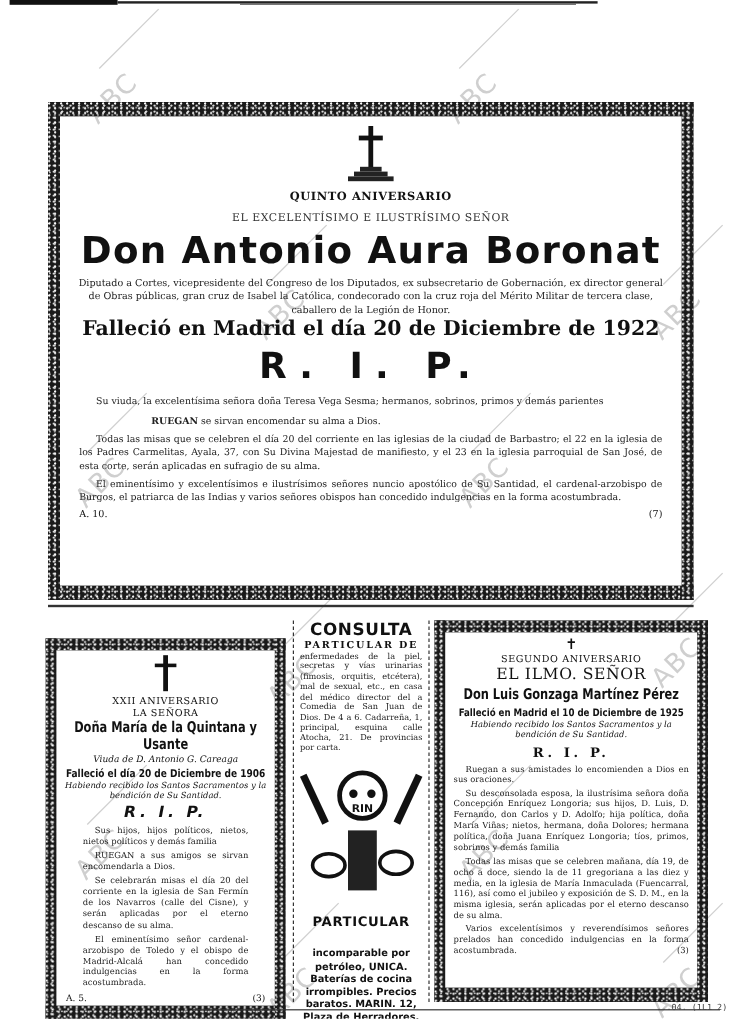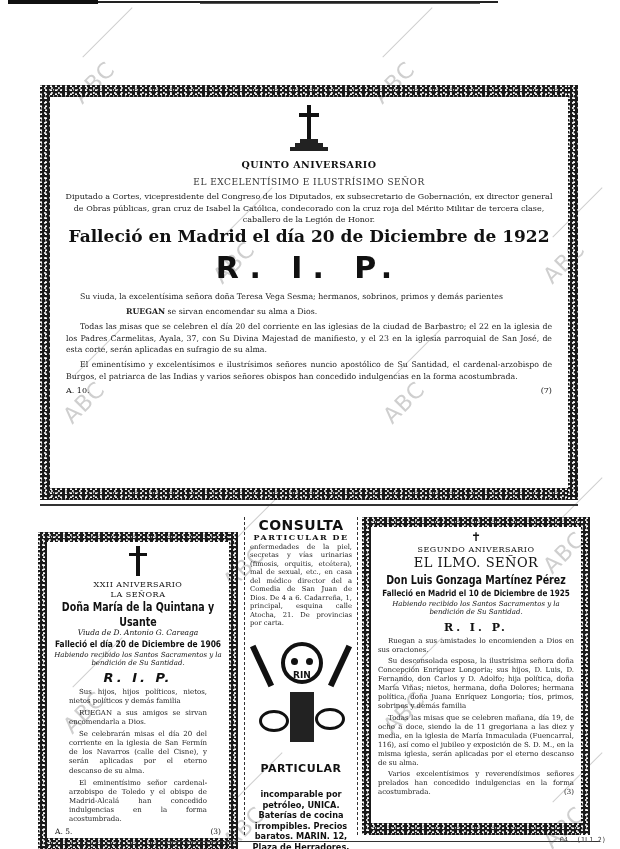--- a/index.html
+++ b/index.html
@@ -143,20 +143,21 @@
   <div class="inner">
     <div class="cross">
       <div class="v"></div>
         <div class="h"></div>
         <div class="b1"></div>
         <div class="b2"></div>
         <div class="b3"></div>
     </div>
     <div class="kicker1">QUINTO ANIVERSARIO</div>
     <div class="kicker2">EL EXCELENTÍSIMO E ILUSTRÍSIMO SEÑOR</div>
+    <div class="big-name">Don Antonio Aura Boronat</div>
     <div class="titles">Diputado a Cortes, vicepresidente del Congreso de los Diputados, ex subsecretario de Gobernación, ex director general de Obras públicas, gran cruz de Isabel la Católica, condecorado con la cruz roja del Mérito Militar de tercera clase, caballero de la Legión de Honor.</div>
     <div class="died">Falleció en Madrid el día 20 de Diciembre de 1922</div>
     <div class="rip-big">R. I. P.</div>
     <div class="body-text">
       <p>Su viuda, la excelentísima señora doña Teresa Vega Sesma; hermanos, sobrinos, primos y demás parientes</p>
       <p class="ruegan"><b>RUEGAN</b><span> se sirvan encomendar su alma a Dios.</span></p>
       <p>Todas las misas que se celebren el día 20 del corriente en las iglesias de la ciudad de Barbastro; el 22 en la iglesia de los Padres Carmelitas, Ayala, 37, con Su Divina Majestad de manifiesto, y el 23 en la iglesia parroquial de San José, de esta corte, serán aplicadas en sufragio de su alma.</p>
       <p>El eminentísimo y excelentísimos e ilustrísimos señores nuncio apostólico de Su Santidad, el cardenal-arzobispo de Burgos, el patriarca de las Indias y varios señores obispos han concedido indulgencias en la forma acostumbrada.</p>
     </div>
     <div class="foot-row">

